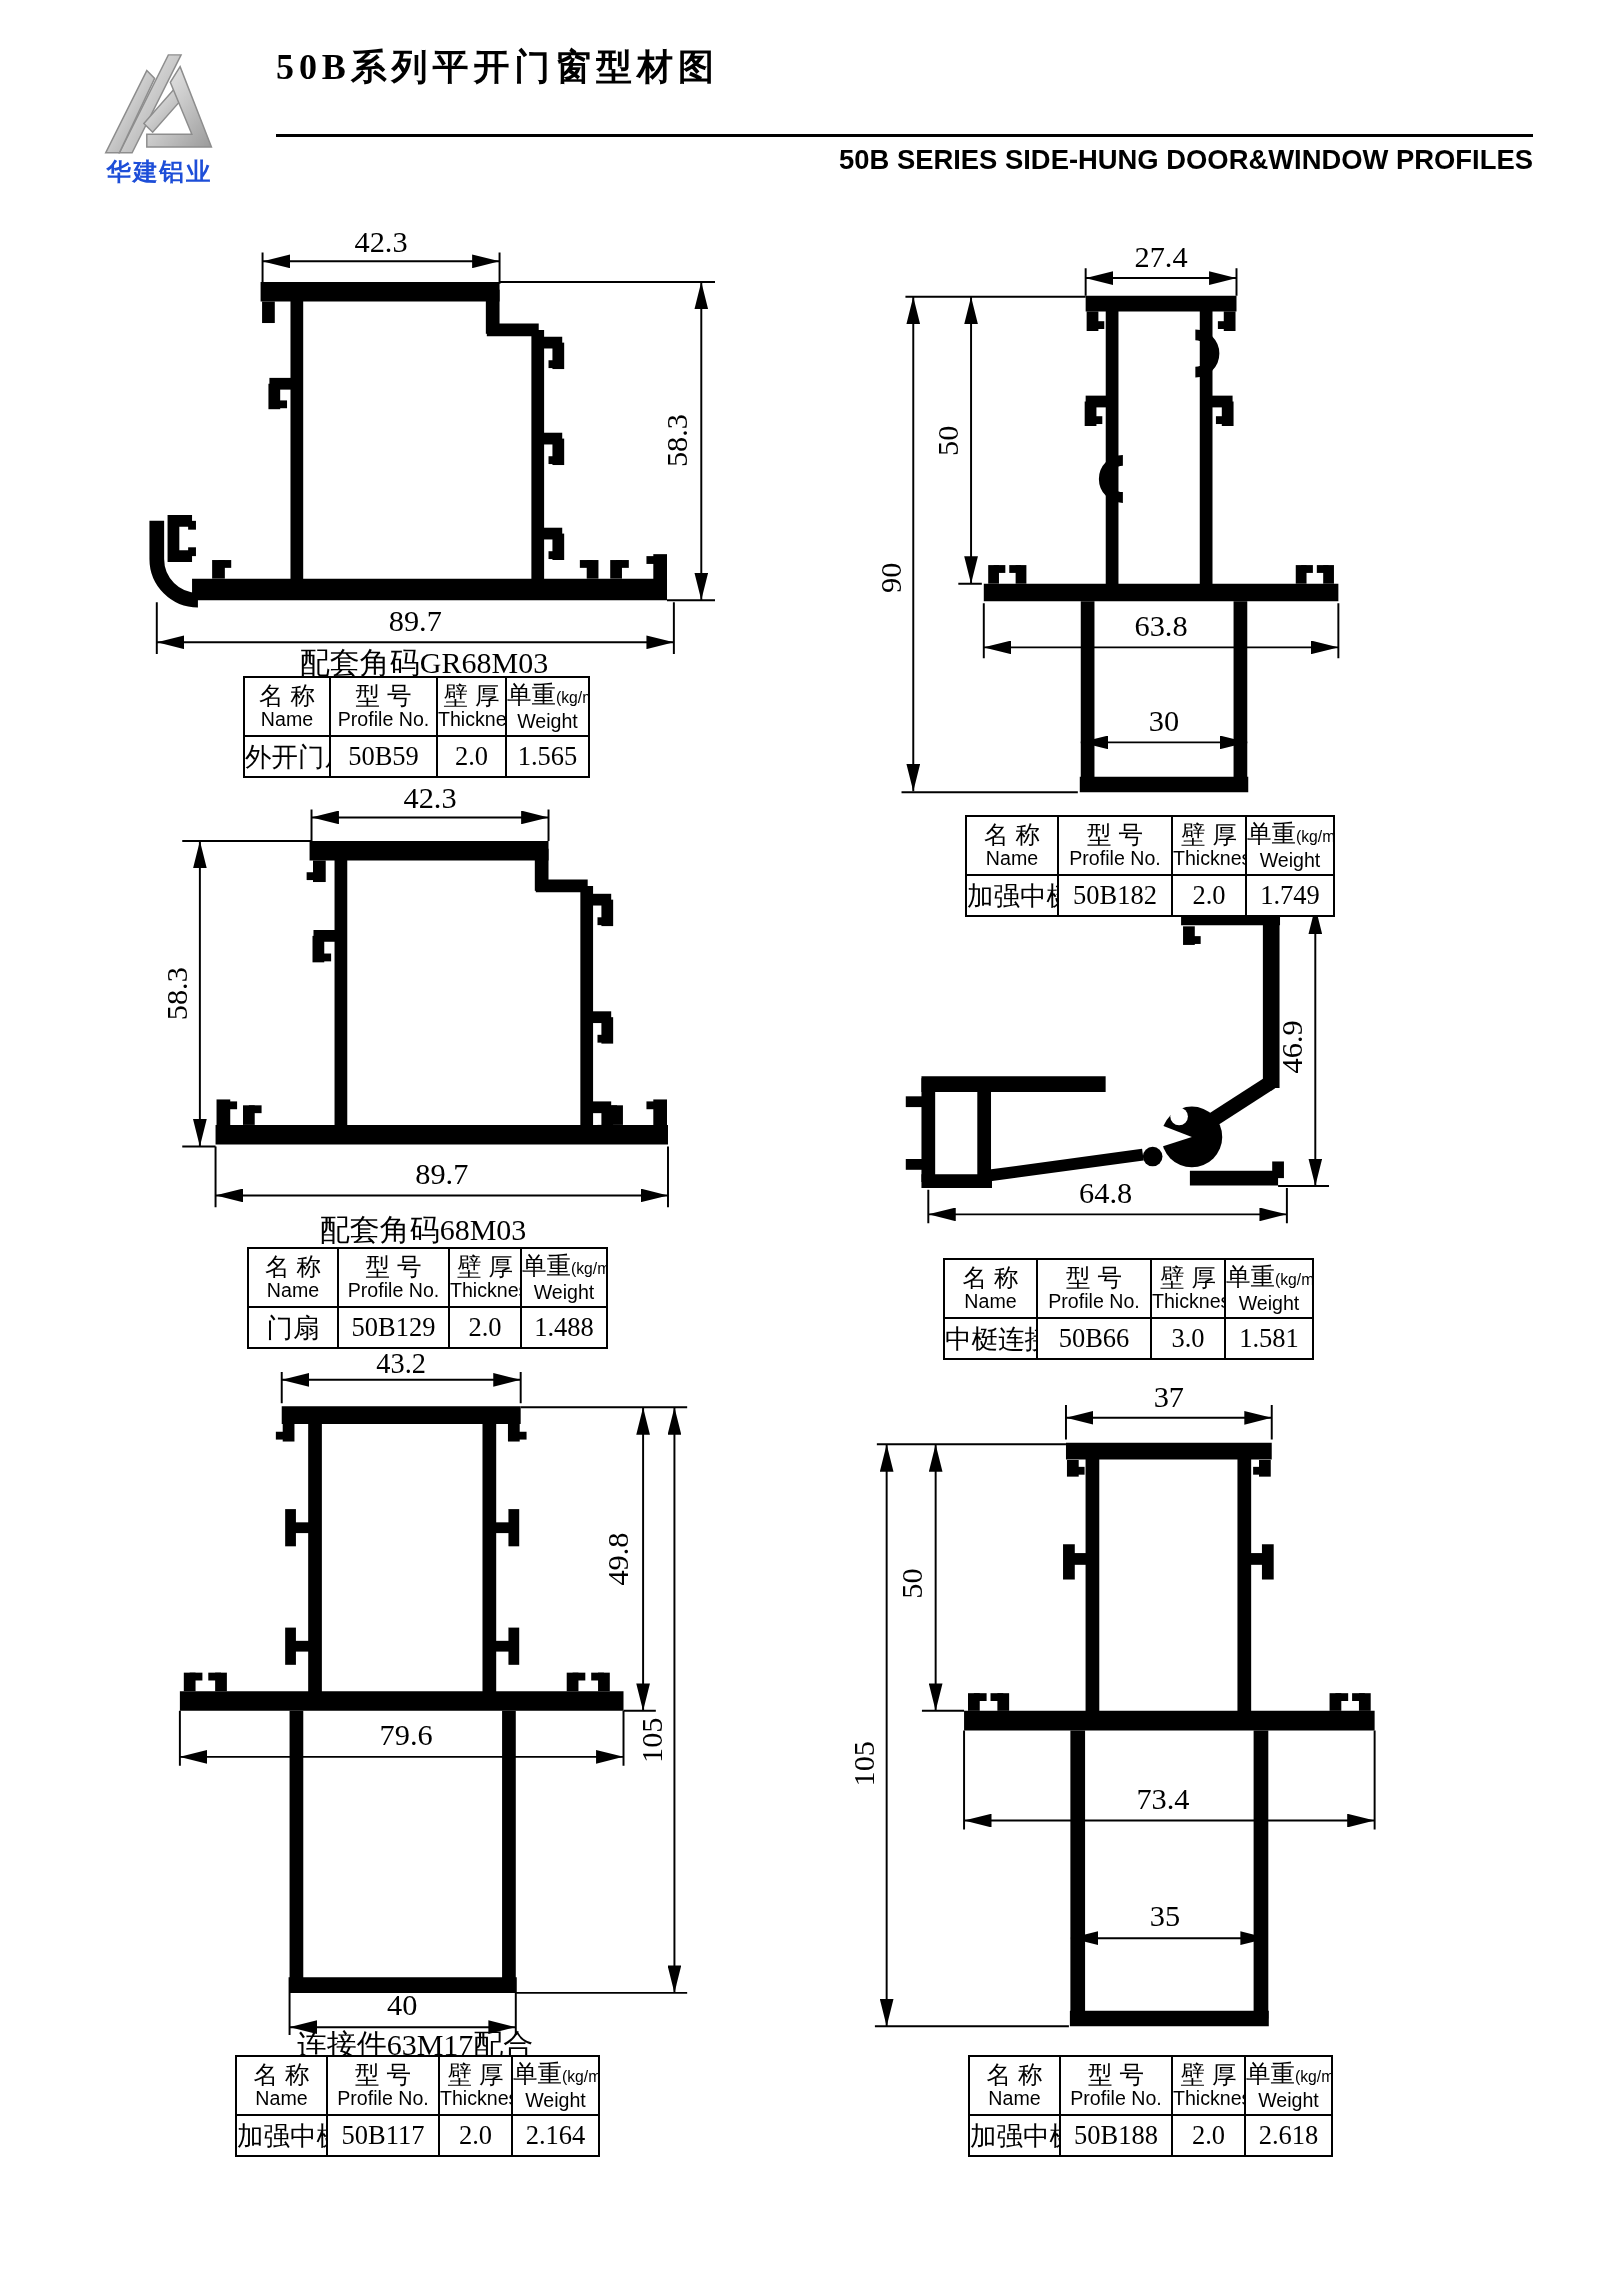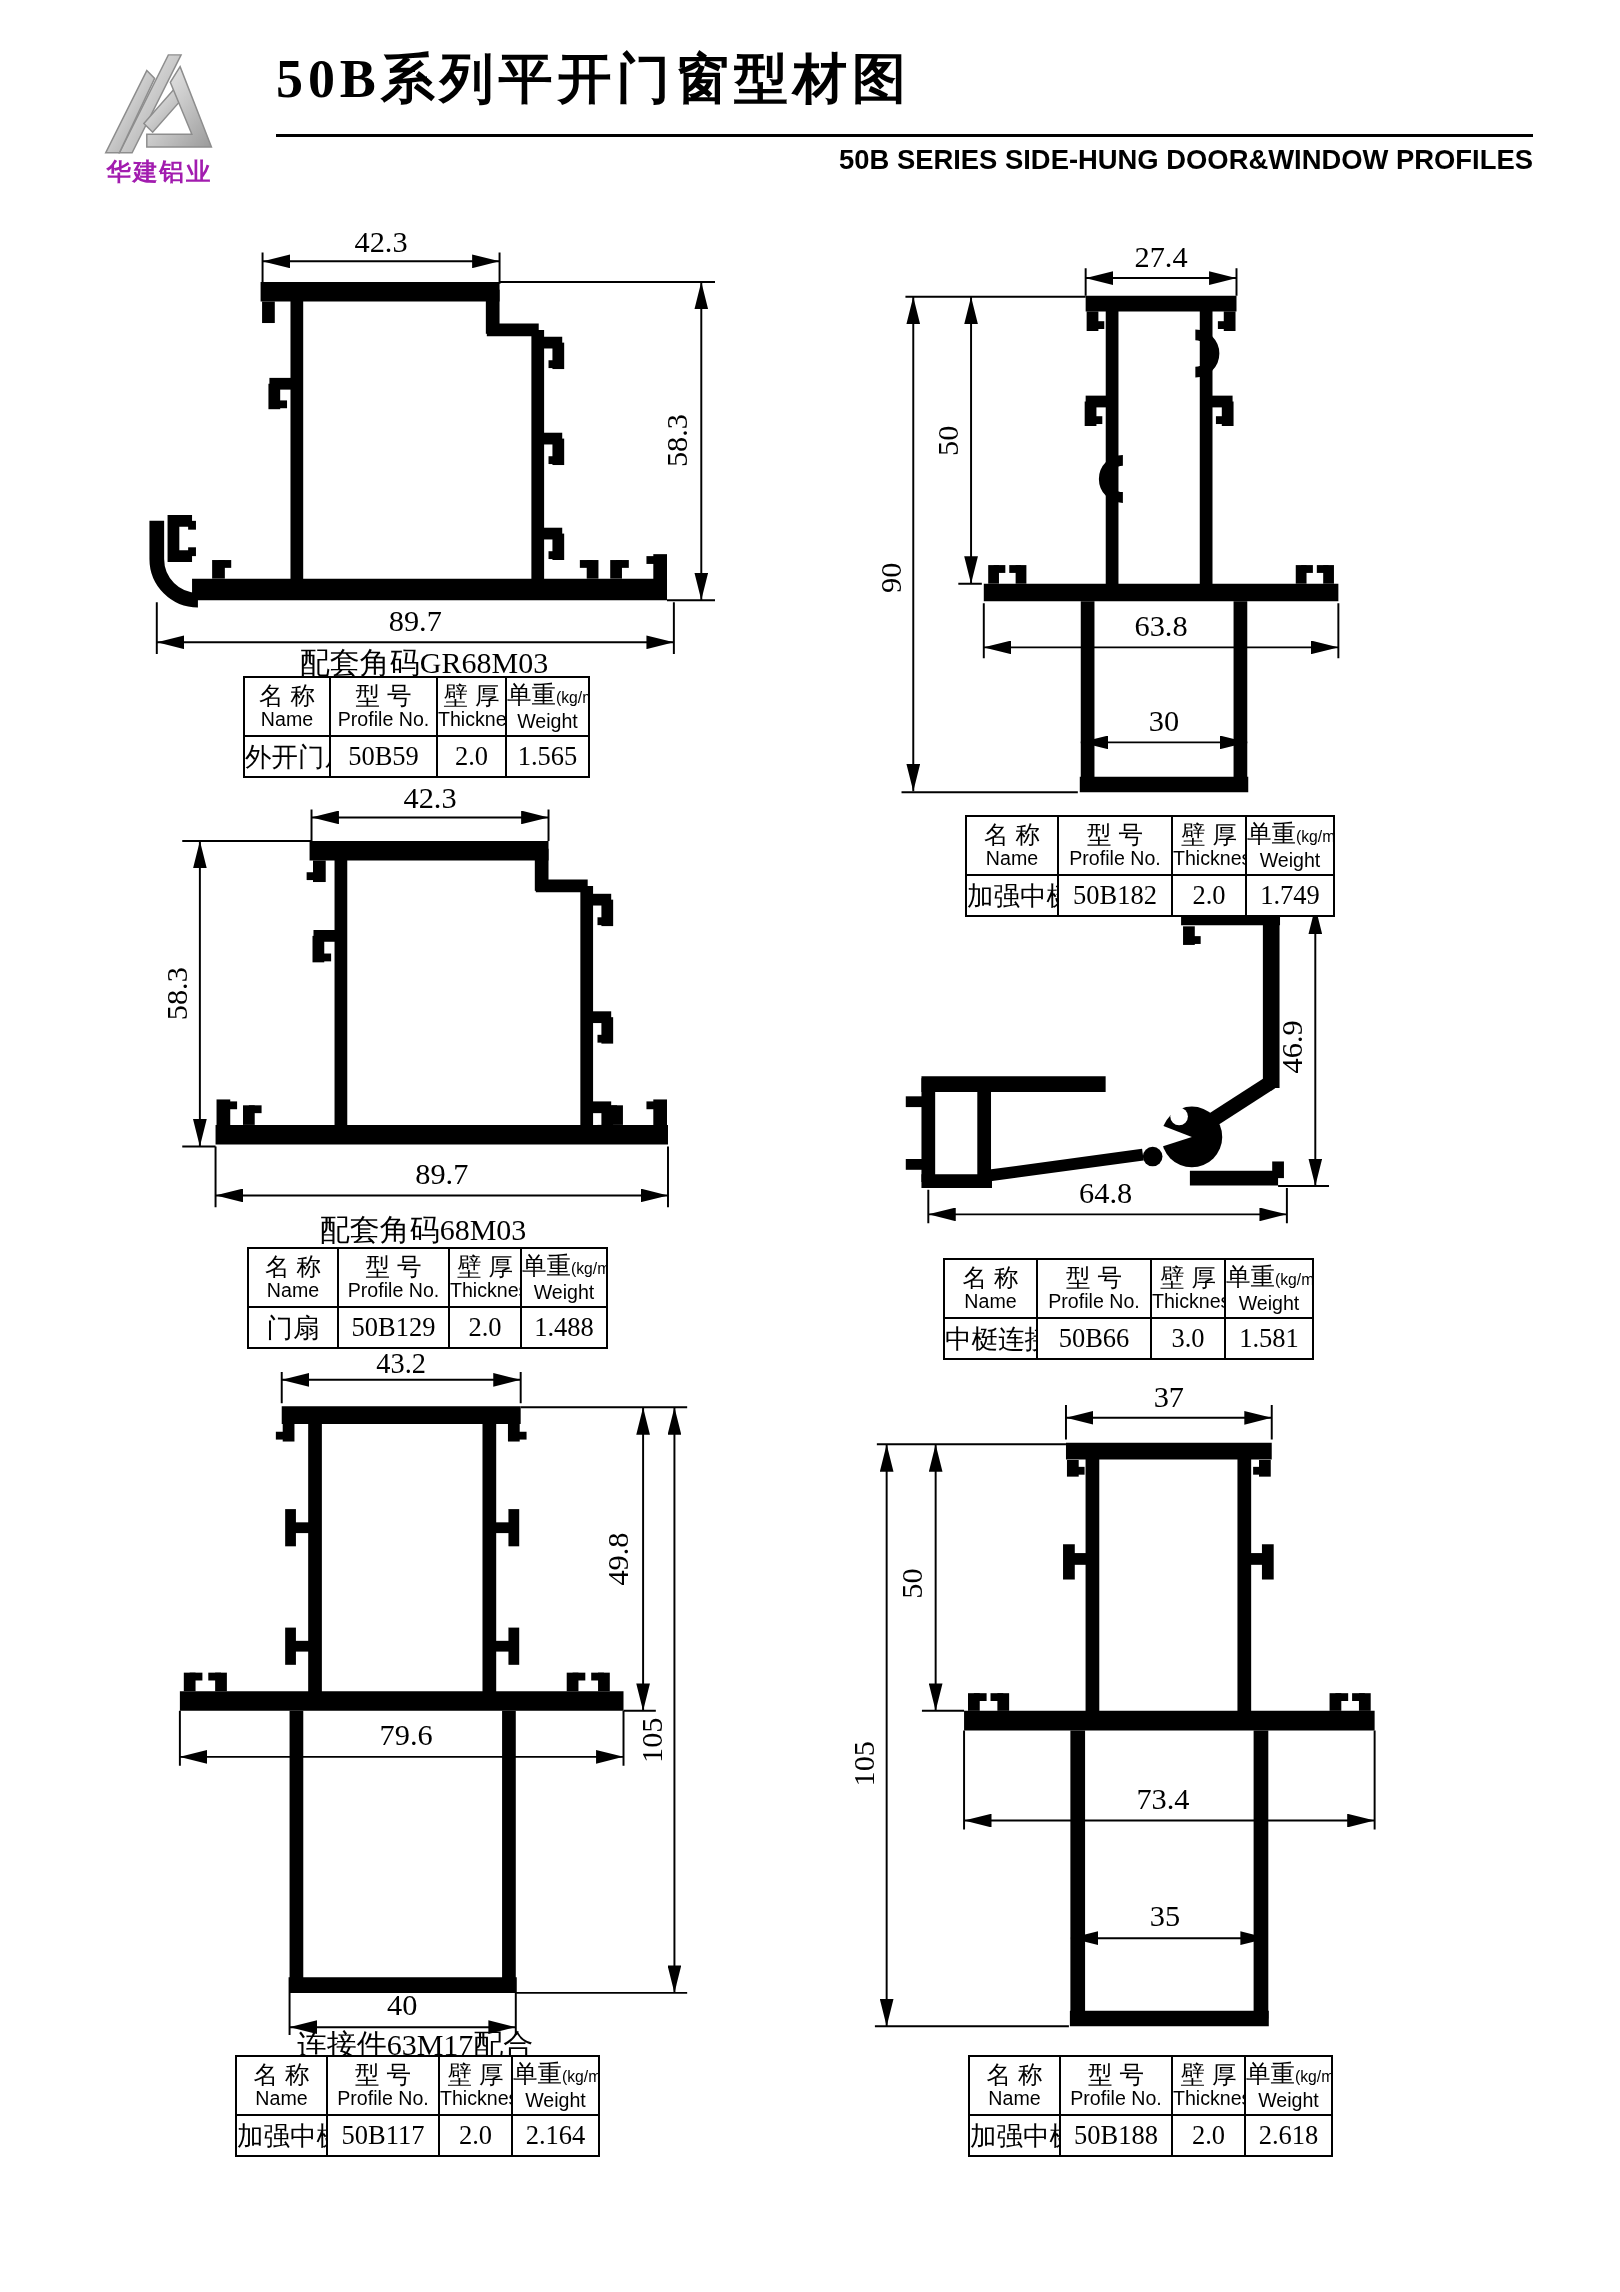--- a/index.html
+++ b/index.html
@@ -1,22 +1,22 @@
 <!DOCTYPE html>
 <html><head>
 <meta charset="utf-8">
 <style>
   html,body{margin:0;padding:0;background:#e8e8e8;}
   .page{position:relative;width:1620px;height:2293px;background:#ffffff;margin:0 auto;
         font-family:"Liberation Sans",sans-serif;color:#000;overflow:hidden;}
   
   .logo-text{position:absolute;left:86px;top:155px;width:147px;text-align:center;
-             font-size:24.5px;font-weight:bold;color:#a21caf;font-family:"Liberation Serif",serif;
+             font-size:24.5px;font-weight:bold;color:#1d4ed8;font-family:"Liberation Serif",serif;
              letter-spacing:2px;}
-  .title{position:absolute;left:276px;top:43px;font-size:54px;font-weight:bold;
+  .title{position:absolute;left:276px;top:43px;font-size:36px;font-weight:bold;
          font-family:"Liberation Serif","DejaVu Serif",serif;letter-spacing:4.9px;}
   .title-rule{position:absolute;left:276px;top:134px;width:1257px;height:2.9px;background:#000;}
   .subtitle{position:absolute;left:276px;top:144px;width:1257px;text-align:right;
             font-size:27.4px;font-weight:bold;font-family:"Liberation Sans",sans-serif;}
   
   svg.cell{position:absolute;overflow:visible;}
   .pl{stroke:#000;fill:none;}
   .dl{stroke:#000;stroke-width:2;fill:none;}
   .dt{font-family:"Liberation Serif","DejaVu Serif",serif;font-size:31px;fill:#000;}
   

